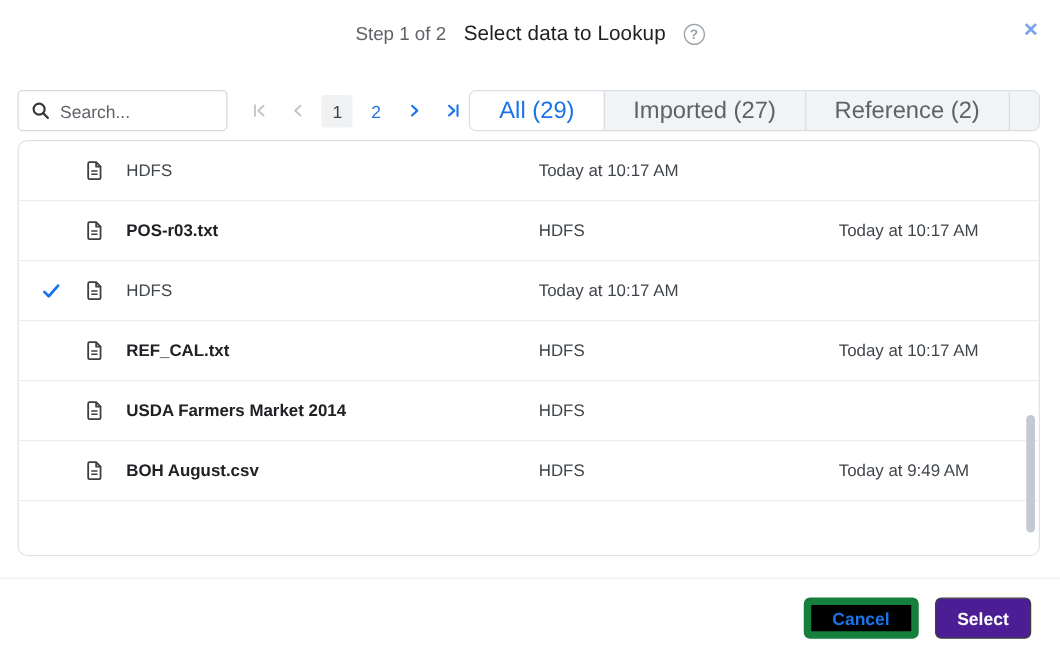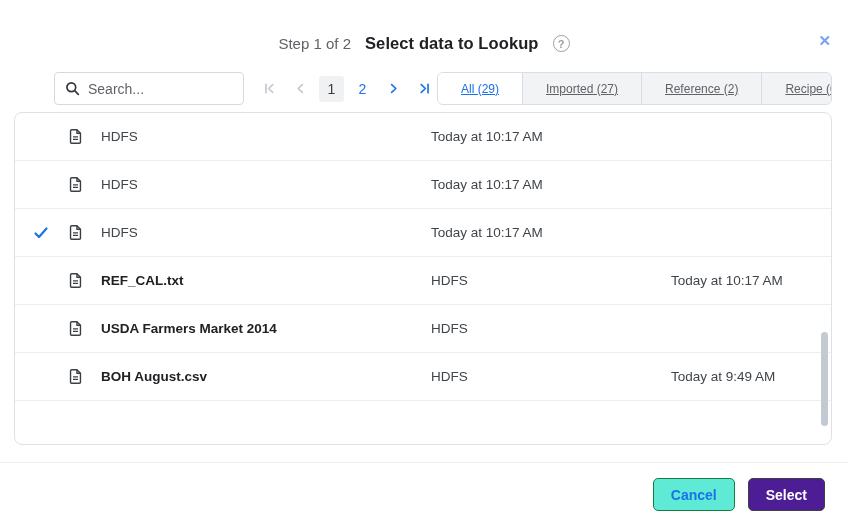--- a/index.html
+++ b/index.html
@@ -7,42 +7,42 @@
   body {
     font-family: "Liberation Sans", sans-serif;
     background: #ffffff;
     position: relative;
     overflow: hidden;
     color: #202124;
   }
 
   
   .dialog-header {
-    position: absolute; top: 0; left: 0; right: 0; height: 55px; margin-top: 16px;
+    position: absolute; top: 0; left: 0; right: 0; height: 55px;
   }
   .header-center {
     position: absolute; left: 0; right: 0; top: 0; height: 55px;
     display: flex; align-items: center; justify-content: center; gap: 14px;
   }
   .step-label { color: #5f6368; font-size: 15px; }
-  .dialog-title { color: #202124; font-size: 16.5px; font-weight: bold; letter-spacing: .1px; }
+  .dialog-title { color: #202124; font-size: 16.5px; font-weight: normal; letter-spacing: .1px; }
   .help-badge {
     width: 17px; height: 17px; border: 1.5px solid #9aa0a6; border-radius: 50%;
     color: #9aa0a6; font-size: 11px; display: flex; align-items: center; justify-content: center;
     cursor: pointer; font-weight: bold;
   }
   .close-x {
     position: absolute; right: 17px; top: 17px; font-size: 15px; color: #78a2f0;
     cursor: pointer; line-height: 1; font-weight: bold;
   }
 
   
   .toolbar {
     position: absolute; top: 72px; left: 14px; right: 16px; height: 33px;
-    display: flex; align-items: center; margin-left: 40px;
+    display: flex; align-items: center;
   }
   .search-box {
     width: 204px; height: 33px; border: 1px solid #d4dae2; border-radius: 4px;
     display: flex; align-items: center; padding: 0 10px; background: #fff;
   }
   .search-box svg { flex: 0 0 auto; margin-right: 8px; }
   .search-box input {
     border: none; outline: none; width: 100%; font-size: 14px;
     font-family: "Liberation Sans", sans-serif; color: #202124; background: transparent;
   }
@@ -58,24 +58,23 @@
   .pg-btn.disabled svg { stroke: #c3c9d0; }
   .pg-btn.active svg { stroke: #1a73e8; }
   .pg-page { color: #1a73e8; }
   .pg-page.current { background: #f0f1f3; color: #3c4043; font-weight: 500; cursor: default; }
 
   .tabs {
     margin-left: auto; display: flex; align-items: stretch; height: 33px;
     border: 1px solid #d9dee4; border-radius: 6px; overflow: hidden; background: #f1f3f4;
   }
   .tab {
-    display: flex; align-items: center; padding: 0 23px; font-size: 12px;
+    display: flex; align-items: center; padding: 0 23px; font-size: 19px;
     color: #5f6368; background: #f1f3f4; cursor: pointer; border-left: 1px solid #d9dee4;
     white-space: nowrap;
-    text-decoration: underline;
   }
   .tab:first-child { border-left: none; }
   .tab.selected { background: #ffffff; color: #1a73e8; font-weight: 500; cursor: default; }
 
   
   .data-table {
     position: absolute; top: 112px; left: 14px; right: 16px; height: 333px;
     border: 1px solid #dde2e8; border-radius: 8px; background: #fff; overflow: hidden;
   }
   .t-row, .t-head {
@@ -102,21 +101,21 @@
   
   .footer-divider { position: absolute; left: 0; right: 0; top: 462px; height: 1px; background: #eceef1; }
   .footer {
     position: absolute; top: 478px; right: 23px; display: flex; gap: 13px; align-items: center;
   }
   .btn {
     height: 33px; border-radius: 5px; font-size: 14px; font-weight: bold;
     font-family: "Liberation Sans", sans-serif; cursor: pointer; padding: 0 17px;
     display: flex; align-items: center; justify-content: center;
   }
-  .btn-cancel { background: #5eead4; border: 1px solid #15803d; color: #1a73e8; }
+  .btn-cancel { background: #000000; border: 6px solid #15803d; color: #1a73e8; }
   .btn-select { background: #4c1d95; border: 1px solid #404040; color: #ffffff; }
 </style>
 </head>
 <body>
 
 <div>
 
   <div class="dialog-header">
     <div class="header-center">
       <span class="step-label">Step 1 of 2</span>
@@ -189,20 +188,21 @@
     <div class="t-row">
       <div class="cell-check"></div>
       <div class="cell-icon">
         <svg width="17" height="17" viewBox="0 0 24 24" fill="none" stroke="#3c4043" stroke-width="2" stroke-linejoin="round">
           <path d="M14 2.5H6.5a1.5 1.5 0 0 0-1.5 1.5v16a1.5 1.5 0 0 0 1.5 1.5h11a1.5 1.5 0 0 0 1.5-1.5V7.5z"></path>
           <path d="M14 2.5v5h5"></path>
           <line x1="8.5" y1="12.5" x2="15.5" y2="12.5" stroke-width="1.7"></line>
           <line x1="8.5" y1="16" x2="15.5" y2="16" stroke-width="1.7"></line>
         </svg>
       </div>
+      <div class="cell-name">POS-r03.txt</div>
       <div class="cell-source">HDFS</div>
       <div class="cell-updated">Today at 10:17 AM</div>
     </div>
 
     <div class="t-row">
       <div class="cell-check">
         <svg width="16" height="16" viewBox="0 0 16 16" fill="none" stroke="#1a73e8" stroke-width="2.2" stroke-linecap="round" stroke-linejoin="round">
           <polyline points="2.5,8.5 6,12 13.5,3.5"></polyline>
         </svg>
       </div>

